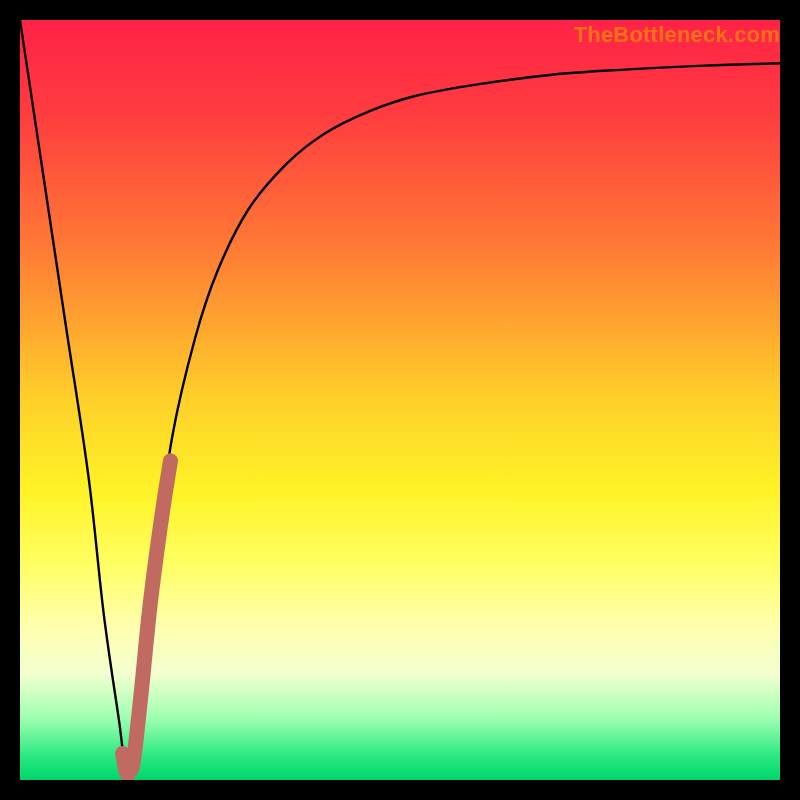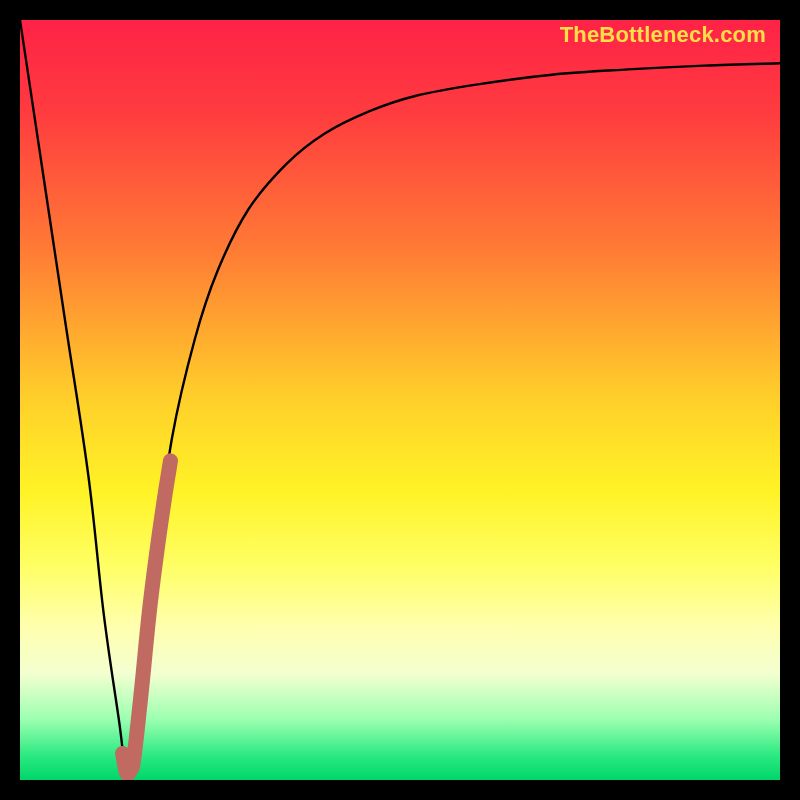--- a/index.html
+++ b/index.html
@@ -24,24 +24,24 @@
     height: 760px;
     overflow: hidden;
   }
   .gradient-bg {
     position: absolute;
     inset: 0;
   }
   .watermark {
     position: absolute;
     top: 2px;
-    right: 14px;
+    right: 0;
     font-size: 22px;
     font-weight: 600;
-    color: #fde047;
+    color: #f97316;
     letter-spacing: 0.2px;
     user-select: none;
   }
   svg.curves {
     position: absolute;
     inset: 0;
   }
 </style>
 </head>
 <body>

